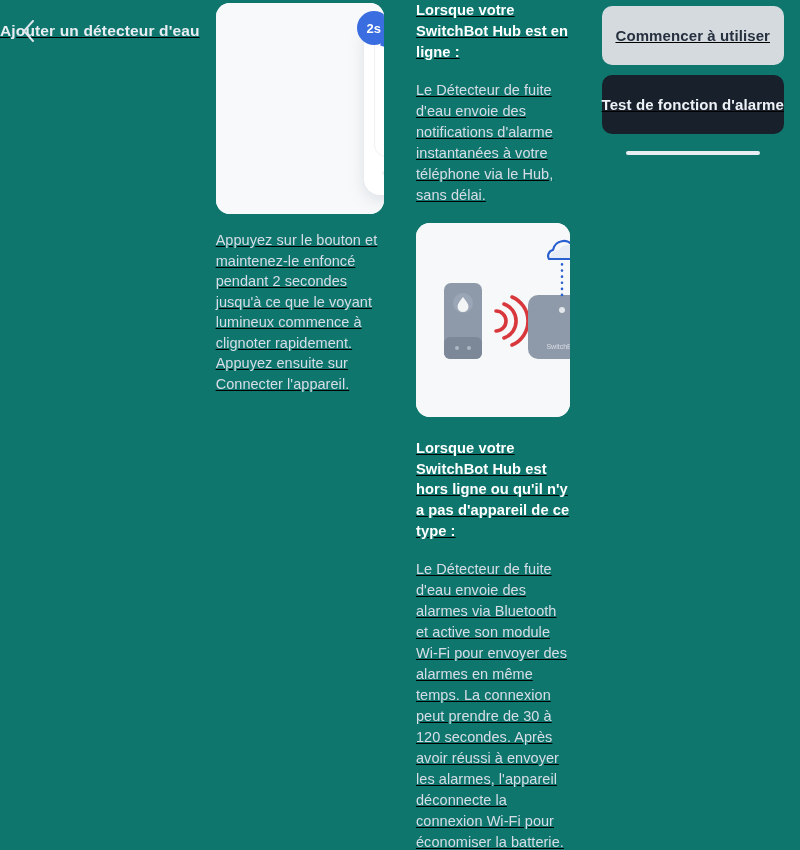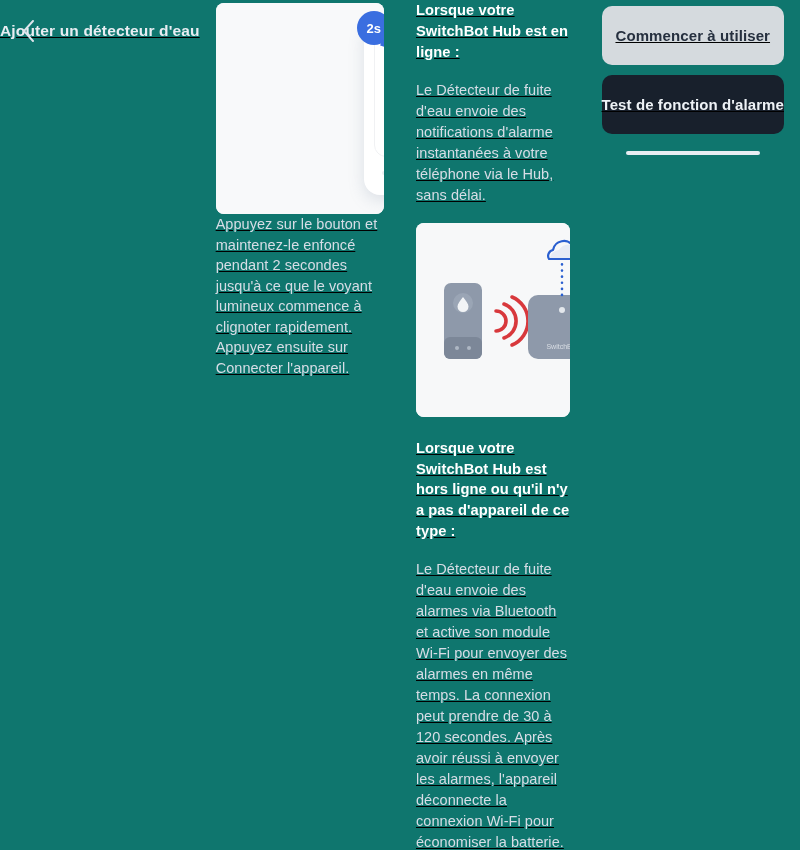--- a/index.html
+++ b/index.html
@@ -27,25 +27,25 @@
     font-size: 15.5px; color: #e9edf2; font-weight: 600; letter-spacing: .15px;
     white-space: nowrap;
   }
 
   
   .content { flex: 1 1 auto; overflow: hidden; position: relative; }
   .scroll { padding: 0 16px; }
 
   
   .illus-card {
-    background: #f7f8f9; border-radius: 8px; overflow: hidden; position: relative;
+    background: #f7f8f9; border-radius: 14px; overflow: hidden; position: relative;
   }
   .card-a { height: 211px; margin-top: 3px; }
   .hint-text {
-    margin-top: 0; color: #d7dde6; font-size: 14.5px; line-height: 1.42;
+    margin-top: 16px; color: #d7dde6; font-size: 14.5px; line-height: 1.42;
     letter-spacing: .05px;
   }
 
   
   .h-bold {
     color: #ffffff; font-weight: 700; font-size: 14.7px; line-height: 1.42;
     letter-spacing: .05px;
   }
   .p-body {
     color: #d7dde6; font-size: 14.5px; line-height: 1.45; letter-spacing: .05px;

